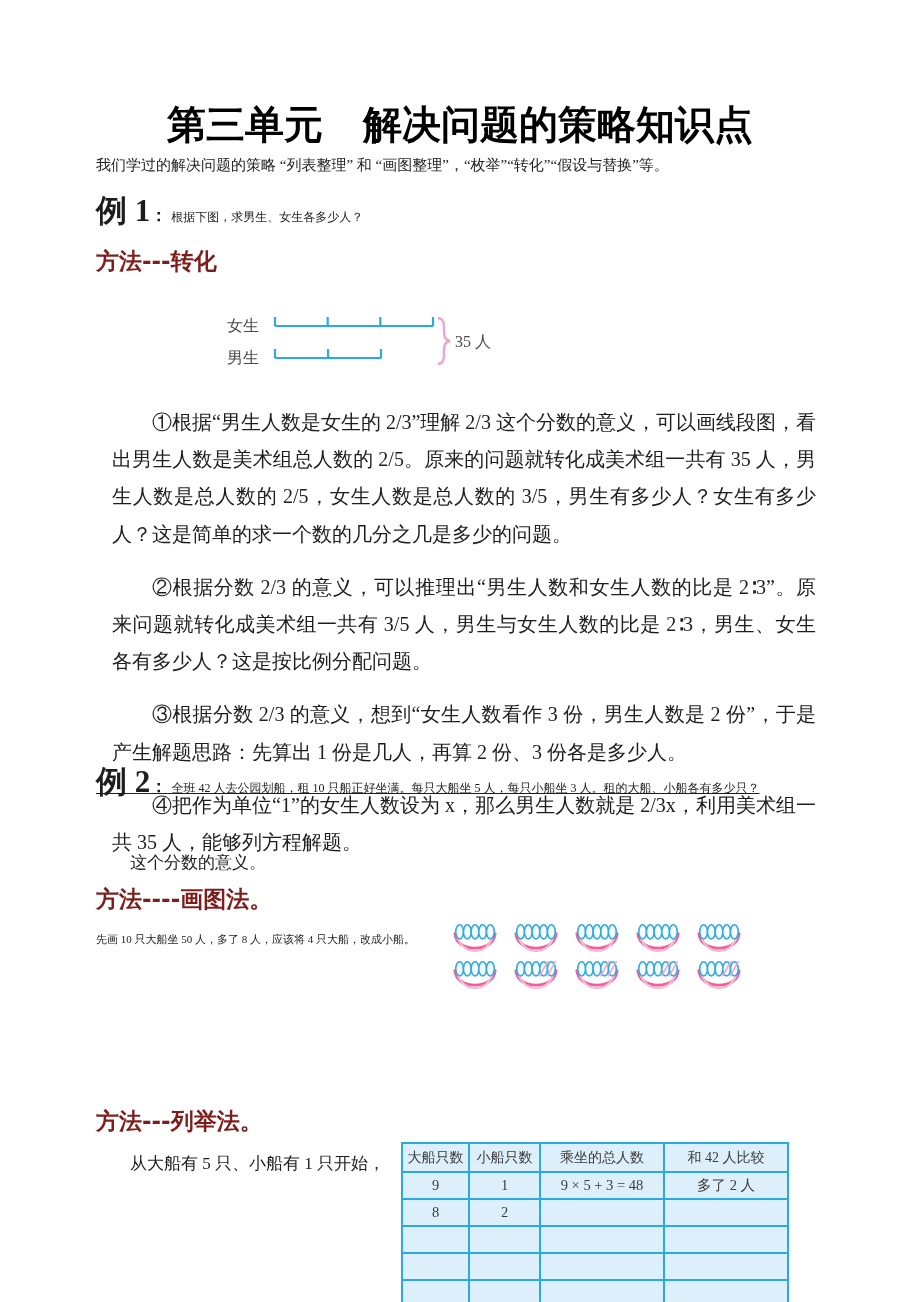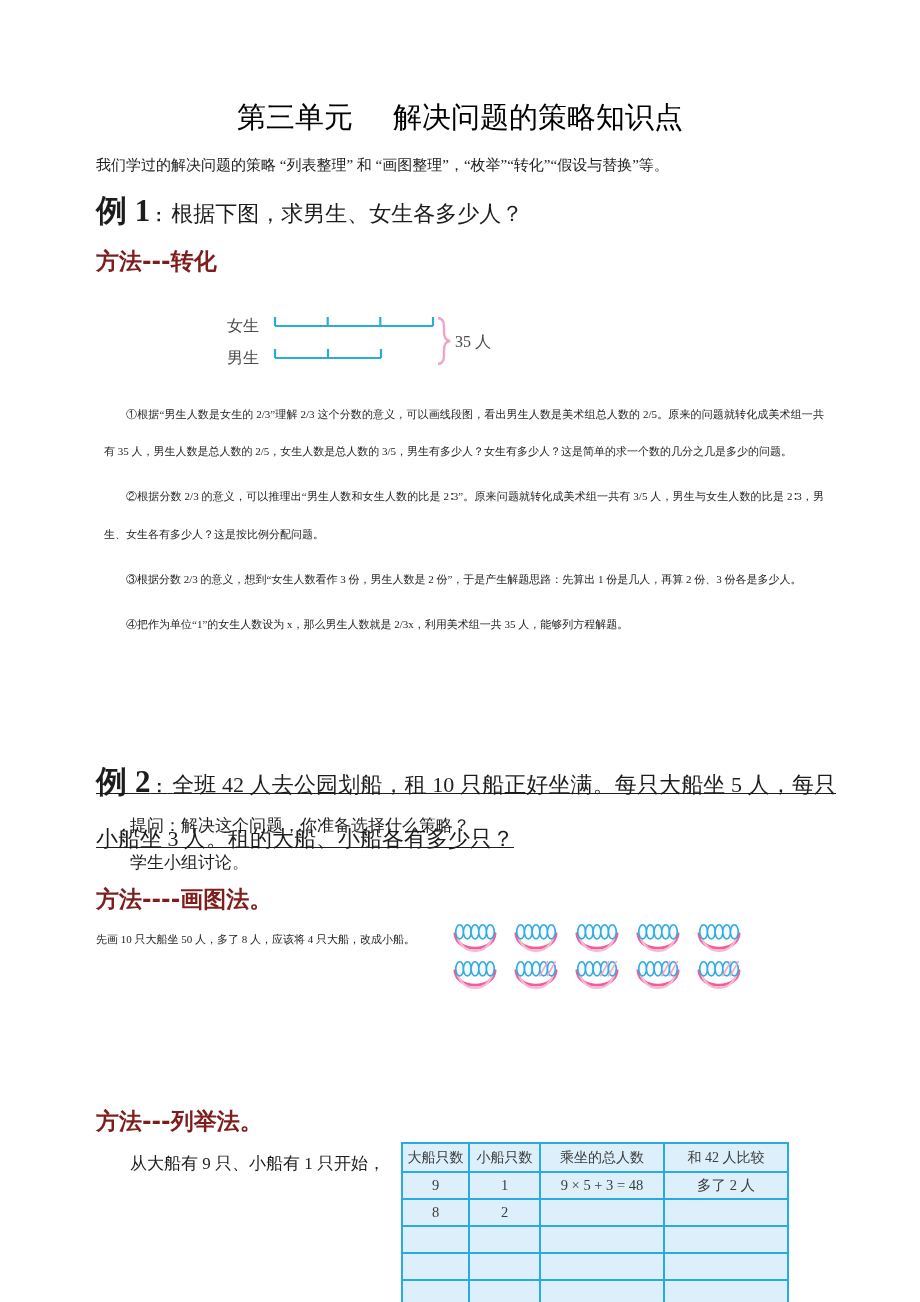--- a/index.html
+++ b/index.html
@@ -1,33 +1,33 @@
 <!DOCTYPE html>
 <html><head>
 <meta charset="utf-8">
 <style>
   html,body{margin:0;padding:0;background:#ffffff;}
   .page{position:relative;width:920px;height:1302px;background:#ffffff;overflow:hidden;
         font-family:"Liberation Serif",serif;color:#1d1d1d;}
   .title{position:absolute;top:98px;left:0;width:100%;text-align:center;
-         font-family:"DejaVu Sans",sans-serif;font-weight:normal;font-size:29px;color:#000;}
+         font-family:"DejaVu Sans",sans-serif;font-weight:bold;font-size:39px;color:#000;}
   .title .gap{display:inline-block;width:40px;}
   .intro{position:absolute;top:156px;left:96px;width:736px;font-size:15px;}
   .ex-line{position:absolute;left:96px;width:740px;}
   .ex1{top:190px;}
   .ex-label{font-size:31px;font-weight:bold;}
   .ex-colon{font-size:17px;font-weight:bold;}
-  .ex-q{font-size:22px;}
+  .ex-q{font-size:12px;}
   .method{position:absolute;left:96px;font-family:"DejaVu Sans",sans-serif;
           font-weight:bold;font-size:23px;color:#7f1d1d;}
   .m1{top:246px}.m2{top:884px}.m3{top:1106px}
   .diagram{position:absolute;left:205px;top:298px;}
   .diagram text{font-family:"Liberation Serif",serif;font-size:16px;fill:#4a4a4a;}
   .points{position:absolute;top:388px;left:96px;width:736px;}
-  .points p{margin:8px;text-indent:2em;text-align:justify;font-size:11px;line-height:37.2px;}
+  .points p{margin:16px;text-indent:2em;text-align:justify;font-size:20px;line-height:37.2px;}
   .ex2{position:absolute;top:756px;left:96px;width:740px;font-size:17px;
        line-height:52px;text-align:justify;text-decoration:underline;}
   .prompt{position:absolute;top:814px;left:96px;font-size:17px;text-indent:2em;}
   .discussion{position:absolute;top:851px;left:96px;font-size:17px;text-indent:2em;}
   .draw-text{position:absolute;top:916px;left:96px;width:366px;font-size:11px;
              line-height:46px;text-align:justify;}
   .boats{position:absolute;left:452px;top:922px;display:grid;
          grid-template-columns:repeat(5,61px);grid-auto-rows:37px;}
   .boat{width:46px;height:33px;display:block;}
   .list-intro{position:absolute;top:1152px;left:96px;font-size:17px;text-indent:2em;}
@@ -80,22 +80,21 @@
     <p>②根据分数 2/3 的意义，可以推理出“男生人数和女生人数的比是 2∶3”。原来问题就转化成美术组一共有 3/5 人，男生与女生人数的比是 2∶3，男生、女生各有多少人？这是按比例分配问题。</p>
     <p>③根据分数 2/3 的意义，想到“女生人数看作 3 份，男生人数是 2 份”，于是产生解题思路：先算出 1 份是几人，再算 2 份、3 份各是多少人。</p>
     <p>④把作为单位“1”的女生人数设为 x，那么男生人数就是 2/3x，利用美术组一共 35 人，能够列方程解题。</p>
   </div>
 
   <div class="ex2">
     <span class="ex-label">例 2</span><span class="ex-colon">：</span>
     <span class="ex-q">全班 42 人去公园划船，租 10 只船正好坐满。每只大船坐 5 人，每只小船坐 3 人。租的大船、小船各有多少只？</span>
   </div>
 
-  <div class="prompt">提问：解决这个问题，你准备选择什么策略？</div>
-  <div class="discussion">学生小组讨论。</div>
+  <div class="discussion">这个分数的意义。</div>
 
   <div class="method m2">方法----画图法。</div>
 
   <div class="draw-text">先画 10 只大船坐 50 人，多了 8 人，应该将 4 只大船，改成小船。</div>
 
   <div class="boats" id="boats">
       <svg viewBox="0 0 48 34" class="boat">
         <path d="M3,12 C4,22 13,27 24,27 C35,27 44,22 45,12" fill="none" stroke="#ee5f9b" stroke-width="3" stroke-linecap="round"></path>
         <path d="M6,17 C10,26 17,30 24,30 C31,30 38,26 42,17" fill="none" stroke="#f9b8d4" stroke-width="2" stroke-linecap="round"></path>
         <ellipse cx="8" cy="10" rx="4.1" ry="7.4" fill="#f4fbff" stroke="#35aade" stroke-width="1.7"></ellipse>
@@ -190,21 +189,21 @@
         <ellipse cx="24" cy="10" rx="4.1" ry="7.4" fill="#f4fbff" stroke="#35aade" stroke-width="1.7"></ellipse>
         <ellipse cx="32" cy="10" rx="4.1" ry="7.4" fill="#f4fbff" stroke="#35aade" stroke-width="1.7"></ellipse>
         <ellipse cx="40" cy="10" rx="4.1" ry="7.4" fill="#f4fbff" stroke="#35aade" stroke-width="1.7"></ellipse>
         <line x1="36.5" y1="2" x2="27.5" y2="18" stroke="#f4a7cb" stroke-width="1.7"></line>
         <line x1="44.5" y1="2" x2="35.5" y2="18" stroke="#f4a7cb" stroke-width="1.7"></line>
       </svg>
     </div>
 
   <div class="method m3">方法---列举法。</div>
 
-  <div class="list-intro">从大船有 9 只、小船有 1 只开始，</div>
+  <div class="list-intro">从大船有 5 只、小船有 1 只开始，</div>
 
   <table class="etable">
     <colgroup>
         <col style="width:67px">
         <col style="width:71px">
         <col style="width:124px">
         <col style="width:124px">
       </colgroup>
     <tbody>
         <tr>

